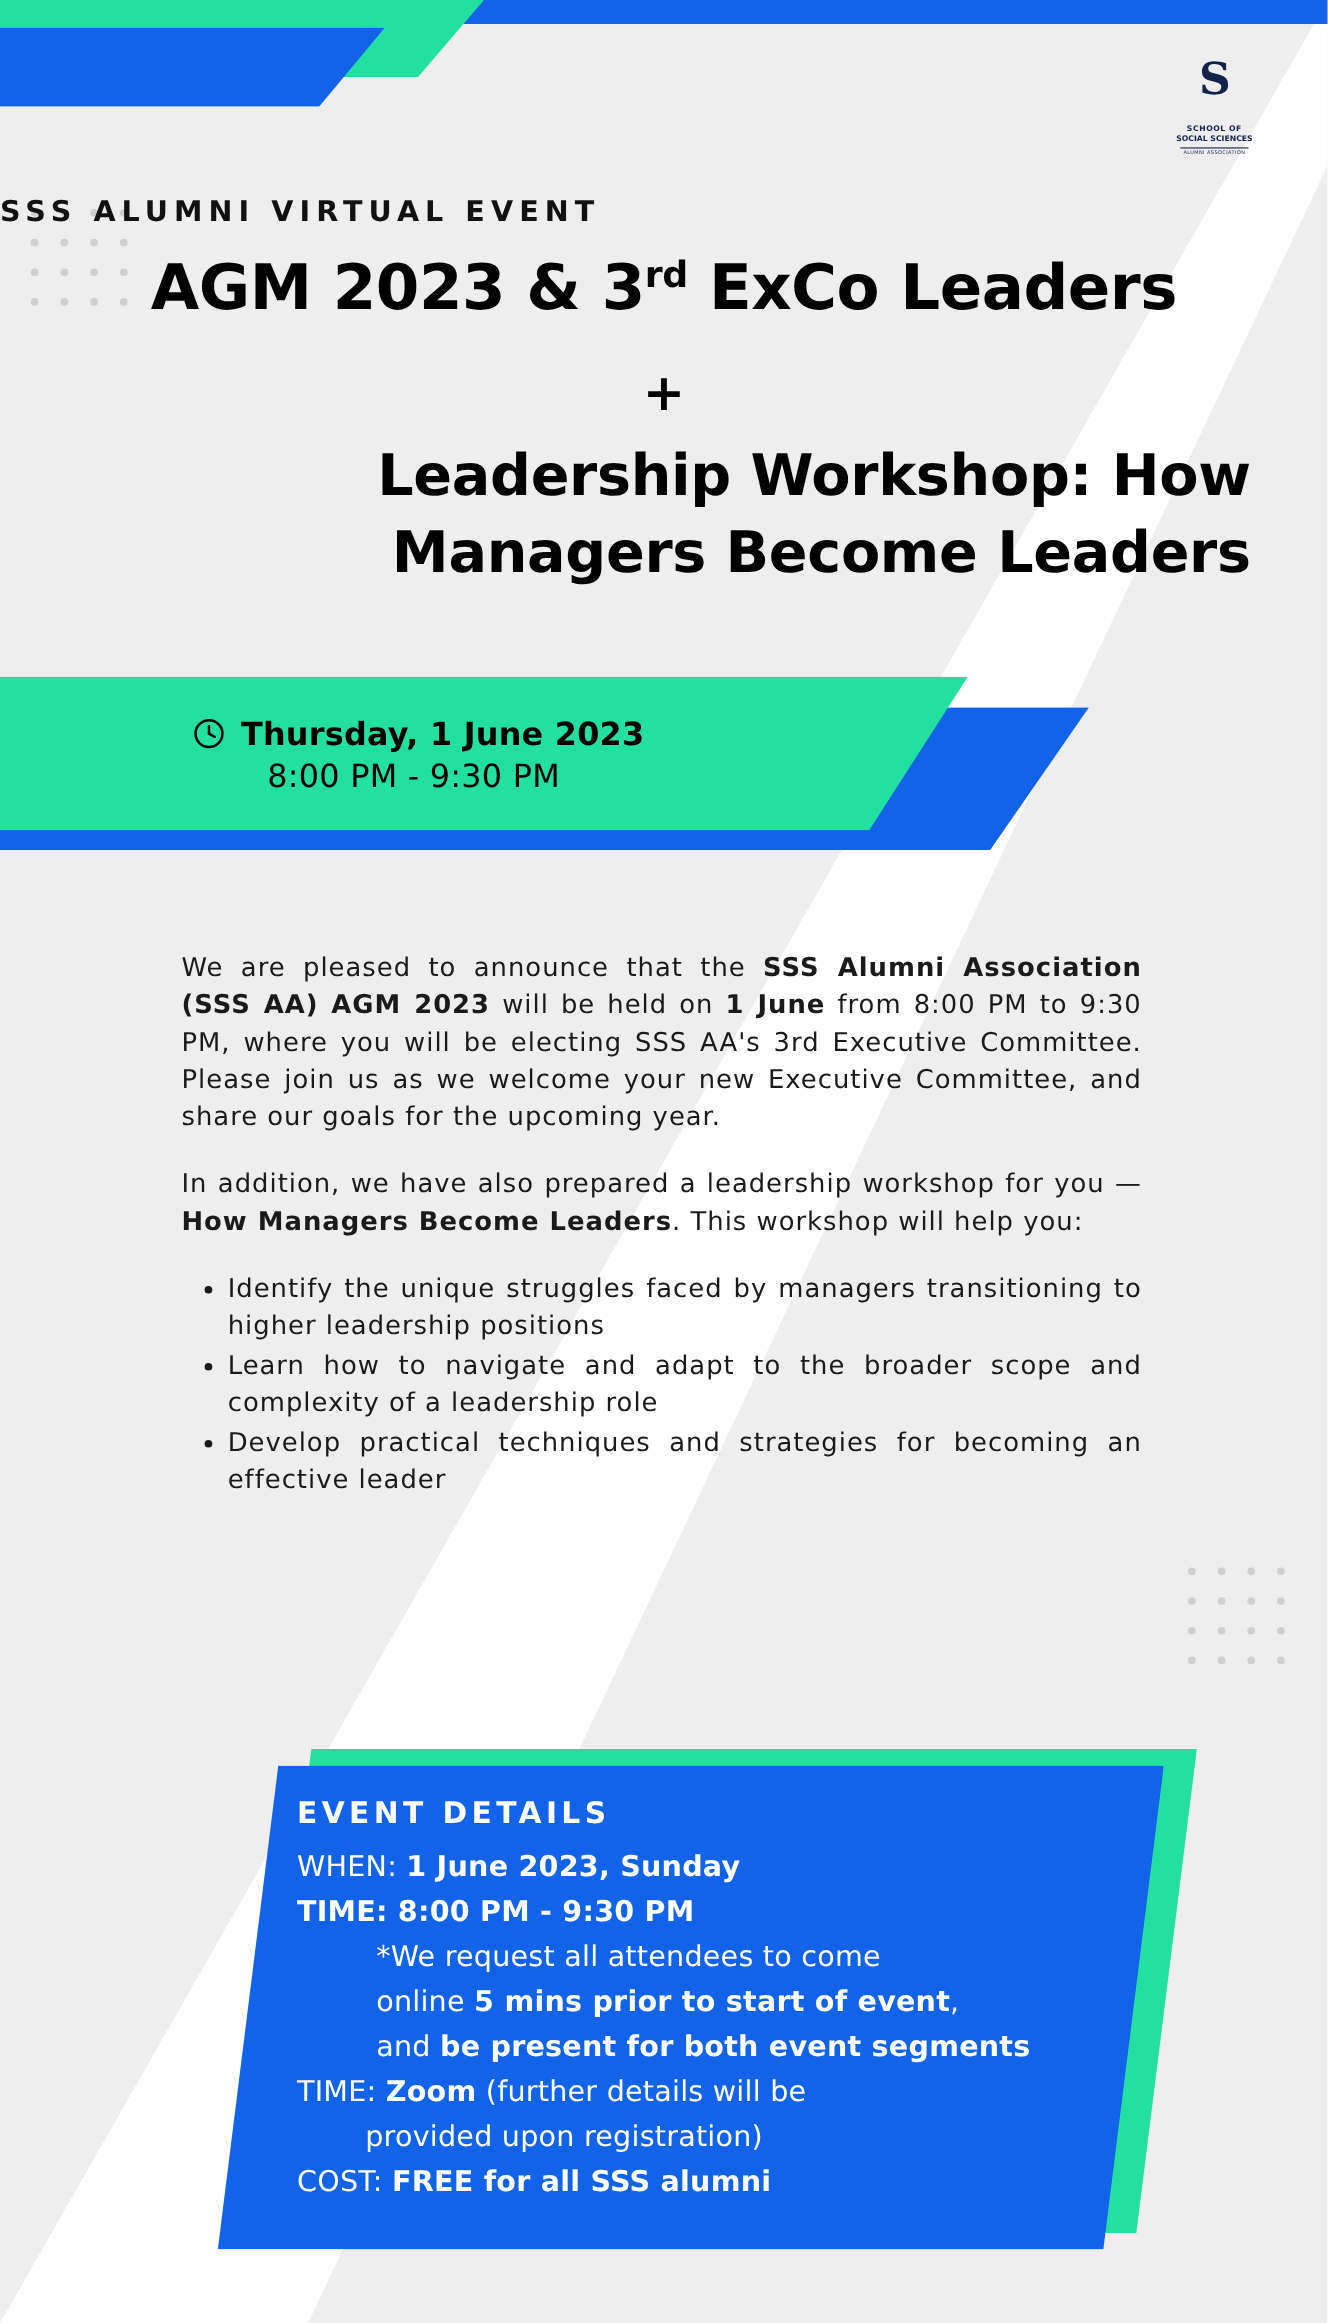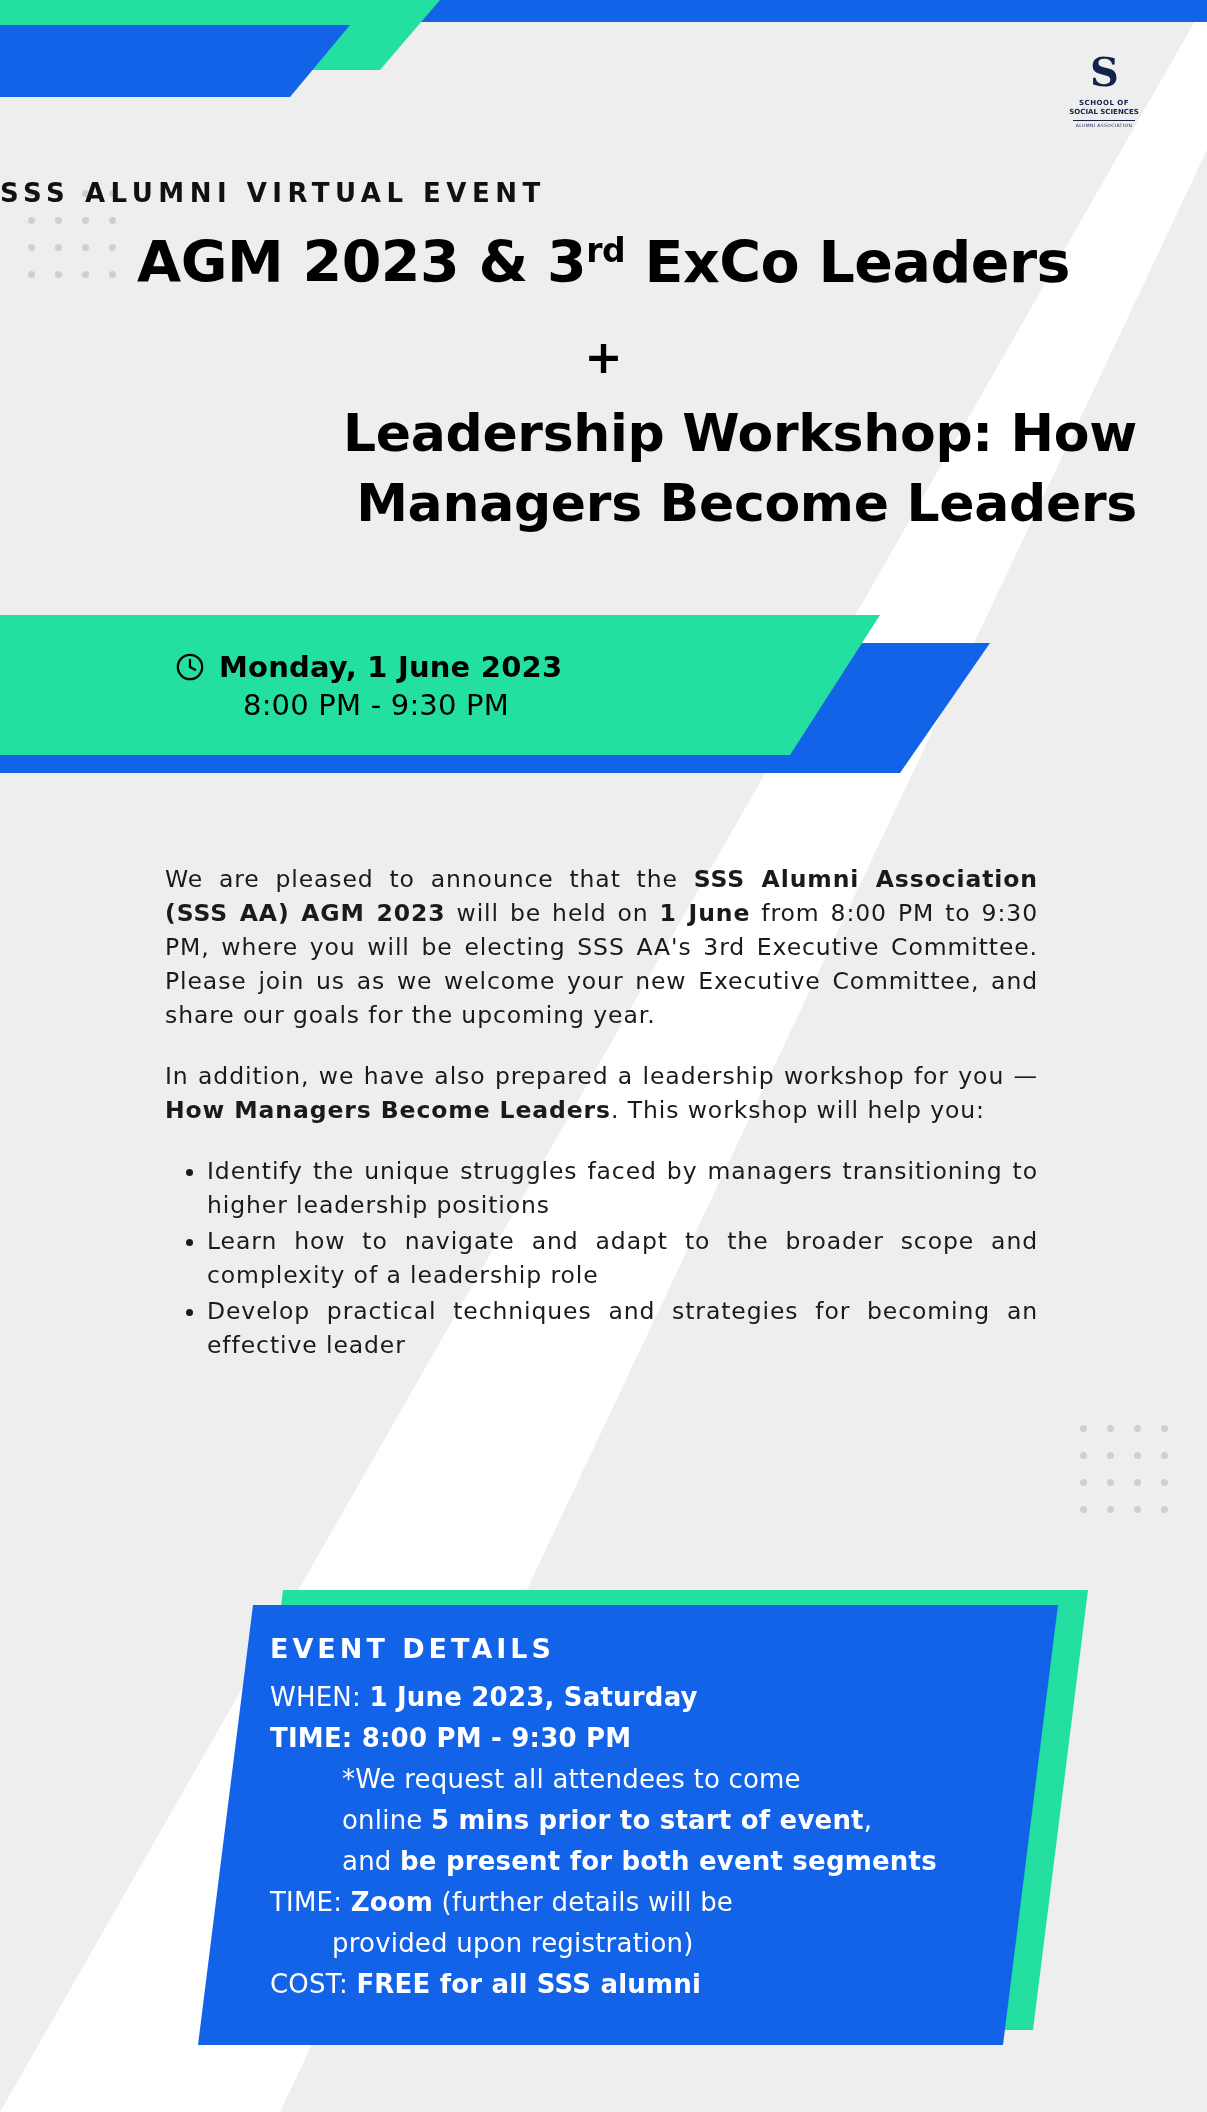--- a/index.html
+++ b/index.html
@@ -95,21 +95,21 @@
     font-size: 40px;
     font-weight: bold;
     line-height: 44px;
     color: #13224a;
     letter-spacing: -1px;
   }
   .logo-line1 {
     font-size: 7px;
     letter-spacing: 0.5px;
     line-height: 9px;
-    margin-top: 5px;
+    margin-top: 19px;
     font-weight: bold;
   }
   .logo-line2 {
     font-size: 7px;
     line-height: 9px;
     font-weight: bold;
   }
   .logo-rule {
     width: 62px;
     height: 1px;
@@ -336,21 +336,21 @@
 
   <div class="band-blue"></div>
   <div class="band-green"></div>
   <div class="band-text">
     <div class="band-row">
       <svg class="clock-icon" viewBox="0 0 32 32">
         <circle cx="16" cy="16" r="13" fill="none" stroke="#000" stroke-width="2.4"></circle>
         <line x1="16" y1="16" x2="16" y2="8.5" stroke="#000" stroke-width="2.4" stroke-linecap="round"></line>
         <line x1="16" y1="16" x2="21.5" y2="19" stroke="#000" stroke-width="2.4" stroke-linecap="round"></line>
       </svg>
-      <div class="band-date">Monday, 1 June 2023</div>
+      <div class="band-date">Thursday, 1 June 2023</div>
     </div>
     <div class="band-time">8:00 PM - 9:30 PM</div>
   </div>
 
   <div class="body-copy">
     <p><span>We are pleased to announce that the </span><strong>SSS Alumni Association (SSS AA) AGM 2023</strong><span> will be held on </span><strong>1 June</strong><span> from 8:00 PM to 9:30 PM, where you will be electing SSS AA's 3rd Executive Committee. Please join us as we welcome your new Executive Committee, and share our goals for the upcoming year.</span></p>
 
     <p><span>In addition, we have also prepared a leadership workshop for you — </span><strong>How Managers Become Leaders</strong><span>. This workshop will help you:</span></p>
 
     <ul>
@@ -359,21 +359,21 @@
       <li>Develop practical techniques and strategies for becoming an effective leader</li>
     </ul>
   </div>
 
   <div class="panel-green"></div>
   <div class="panel-blue"></div>
   <div class="panel-content">
     <div class="panel-title">EVENT DETAILS</div>
 
     <div class="panel-line">
-      <span>WHEN: </span><b>1 June 2023, Saturday</b>
+      <span>WHEN: </span><b>1 June 2023, Sunday</b>
     </div>
 
     <div class="panel-line">
       <b>TIME: </b><b>8:00 PM - 9:30 PM</b>
     </div>
 
     <div class="panel-line panel-indent">*We request all attendees to come</div>
     <div class="panel-line panel-indent">
       <span>online </span><b>5 mins prior to start of event</b><span>,</span>
     </div>

